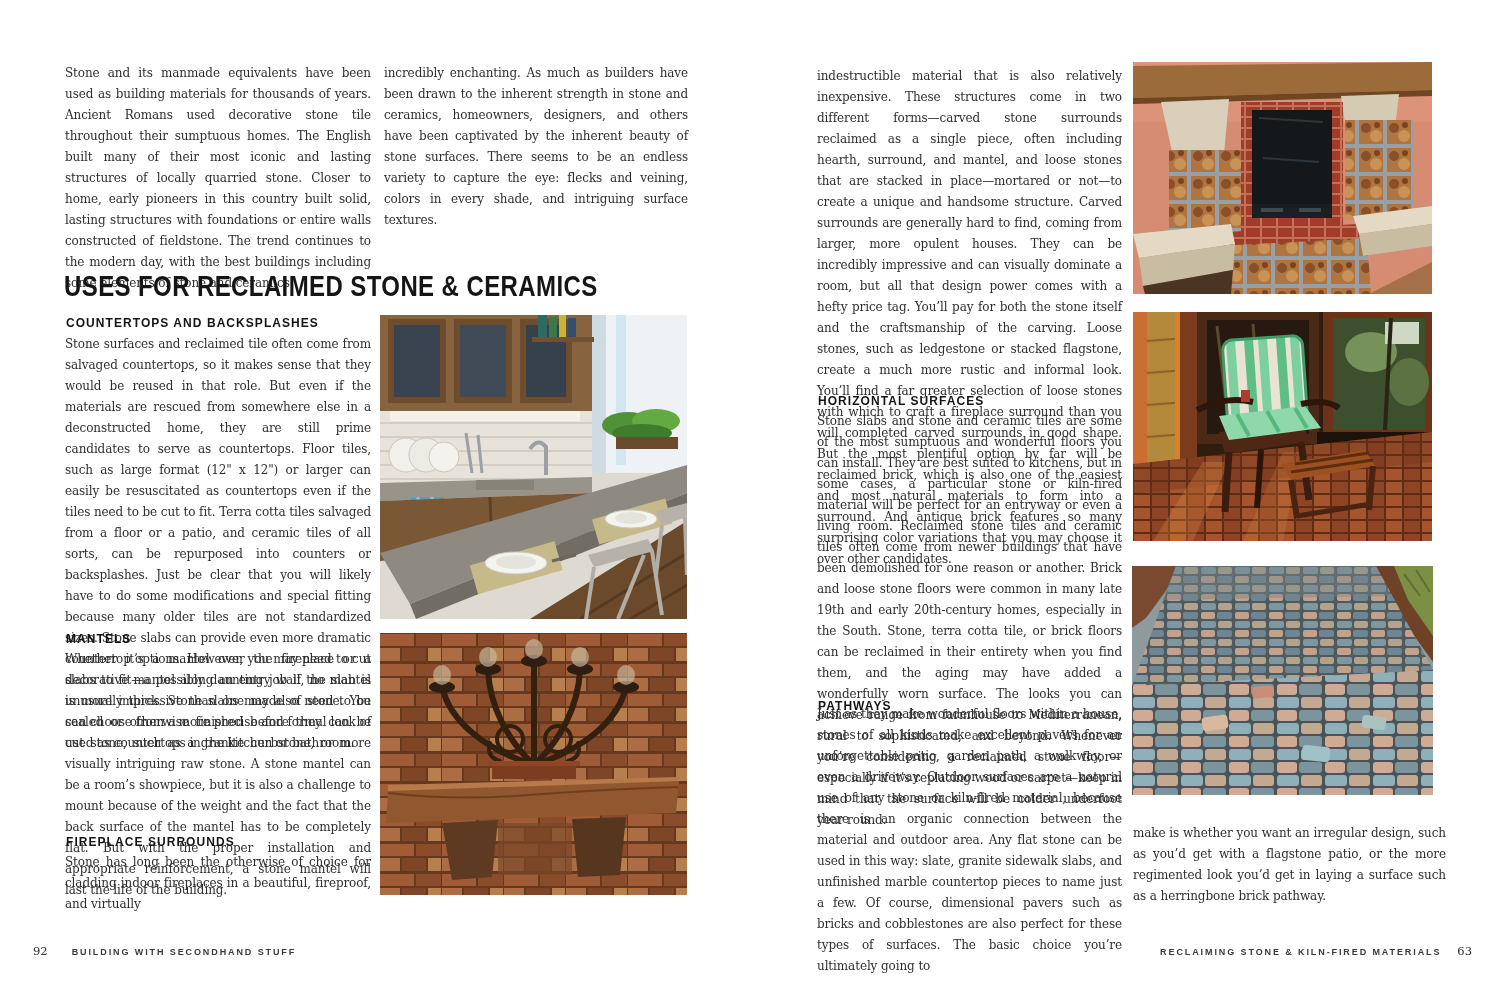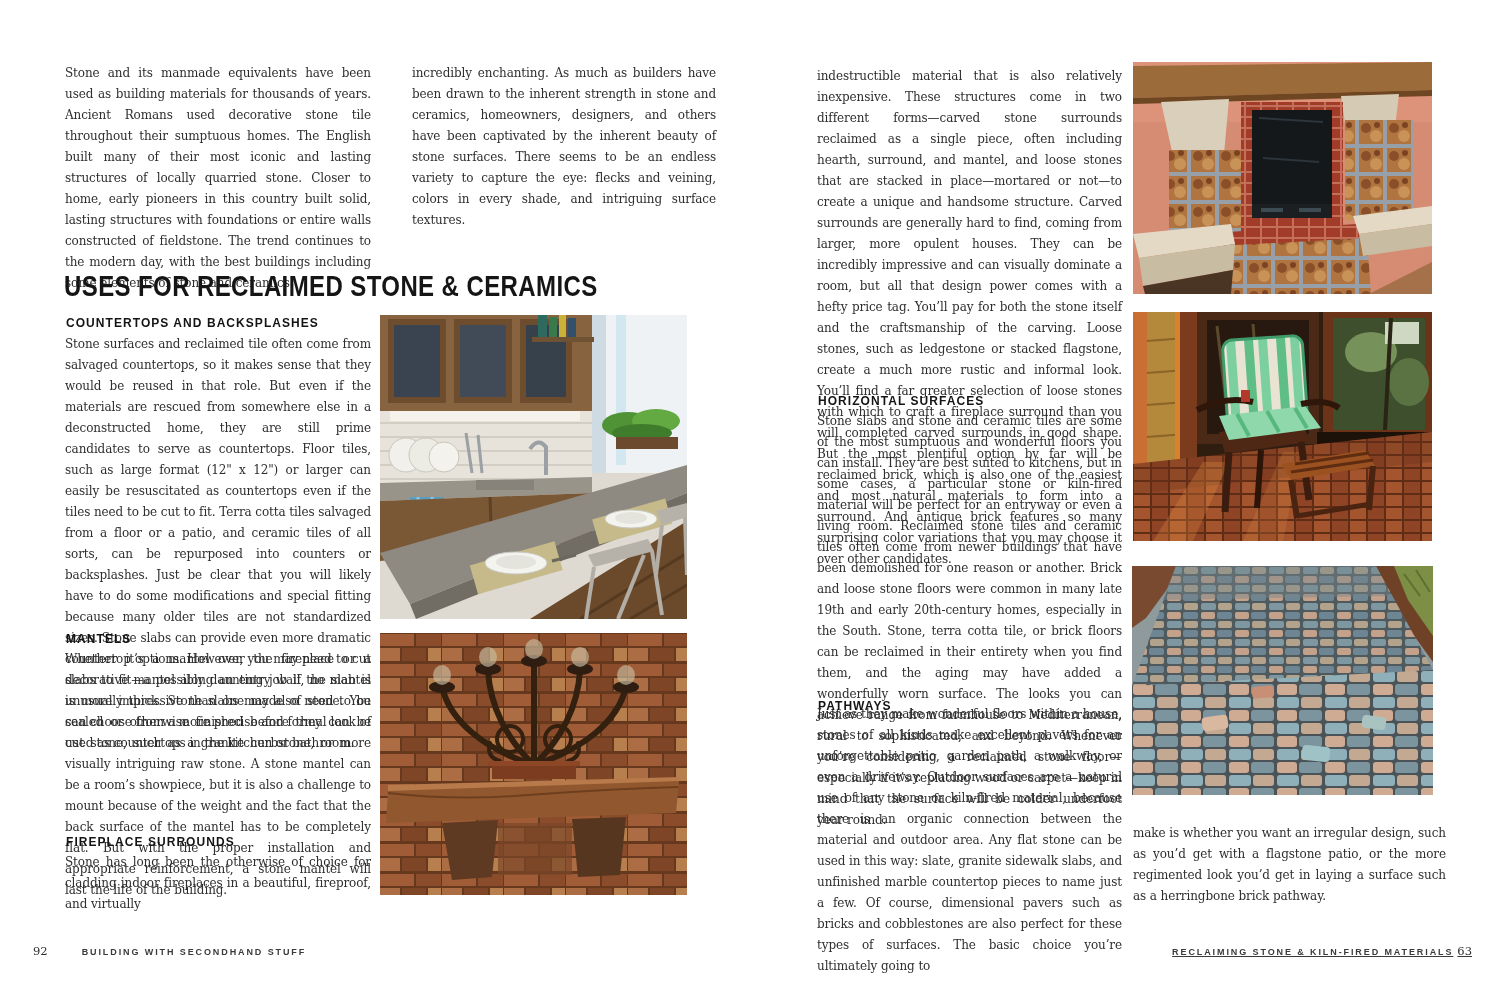--- a/index.html
+++ b/index.html
@@ -24,21 +24,21 @@
 </style>
 </head>
 <body>
 
 <div class="spread">
 
   <div class="abs body-text" style="left:65px;top:63px;width:306px;">
     <p>Stone and its manmade equivalents have been used as building materials for thousands of years. Ancient Romans used decorative stone tile throughout their sumptuous homes. The English built many of their most iconic and lasting structures of locally quarried stone. Closer to home, early pioneers in this country built solid, lasting structures with foundations or entire walls constructed of fieldstone. The trend continues to the modern day, with the best buildings including some elements of stone and ceramics.</p>
   </div>
 
-  <div class="abs body-text" style="left:384px;top:63px;width:304px;margin-left:28px;">
+  <div class="abs body-text" style="left:384px;top:63px;width:304px;">
     <p>incredibly enchanting. As much as builders have been drawn to the inherent strength in stone and ceramics, homeowners, designers, and others have been captivated by the inherent beauty of stone surfaces. There seems to be an endless variety to capture the eye: flecks and veining, colors in every shade, and intriguing surface textures.</p>
   </div>
 
   <div class="abs main-heading" style="left:64px;top:269px;">USES FOR RECLAIMED STONE &amp; CERAMICS</div>
 
   <div class="abs sec-head" style="left:66px;top:316px;">COUNTERTOPS AND BACKSPLASHES</div>
   <div class="abs body-text" style="left:65px;top:322px;width:306px;margin-top:12px;">
     <p>Stone surfaces and reclaimed tile often come from salvaged countertops, so it makes sense that they would be reused in that role. But even if the materials are rescued from somewhere else in a deconstructed home, they are still prime candidates to serve as countertops. Floor tiles, such as large format (12" x 12") or larger can easily be resuscitated as countertops even if the tiles need to be cut to fit. Terra cotta tiles salvaged from a floor or a patio, and ceramic tiles of all sorts, can be repurposed into counters or backsplashes. Just be clear that you will likely have to do some modifications and special fitting because many older tiles are not standardized sizes. Stone slabs can provide even more dramatic countertop options. However, you may need to cut slabs to fit—a possibly daunting job if the slab is unusually thick. Stone slabs may also need to be sealed or otherwise finished before they can be used as countertops in the kitchen or bathroom.</p>
   </div>
 
@@ -389,22 +389,22 @@
       <polygon points="0,120 301,104 301,229 0,229" fill="url(#cobbig)"></polygon>
       <polygon points="44,0 244,0 260,30 30,34" fill="#77858a" opacity="0.45"></polygon>
 
       <rect x="70" y="150" width="26" height="14" rx="4" fill="#d9b8a0" transform="rotate(-8 83 157)"></rect>
       <rect x="170" y="180" width="28" height="15" rx="4" fill="#9fc2c6" transform="rotate(6 184 187)"></rect>
       <rect x="120" y="120" width="22" height="12" rx="4" fill="#c98f76" transform="rotate(-5 131 126)"></rect>
       <rect x="230" y="150" width="24" height="13" rx="4" fill="#a9c4c0" transform="rotate(8 242 156)"></rect>
     </svg>
   </div>
 
-  <div class="footer" style="left:33px;gap:34px;">
+  <div class="footer" style="left:33px;gap:24px;">
     <span class="pg">92</span>
     <span class="ttl">BUILDING WITH SECONDHAND STUFF</span>
   </div>
-  <div class="footer" style="right:28px;gap:4px;text-decoration:underline;">
+  <div class="footer" style="right:28px;gap:16px;">
     <span class="ttl">RECLAIMING STONE &amp; KILN-FIRED MATERIALS</span>
     <span class="pg">63</span>
   </div>
 
 </div>
 
 </body></html>

